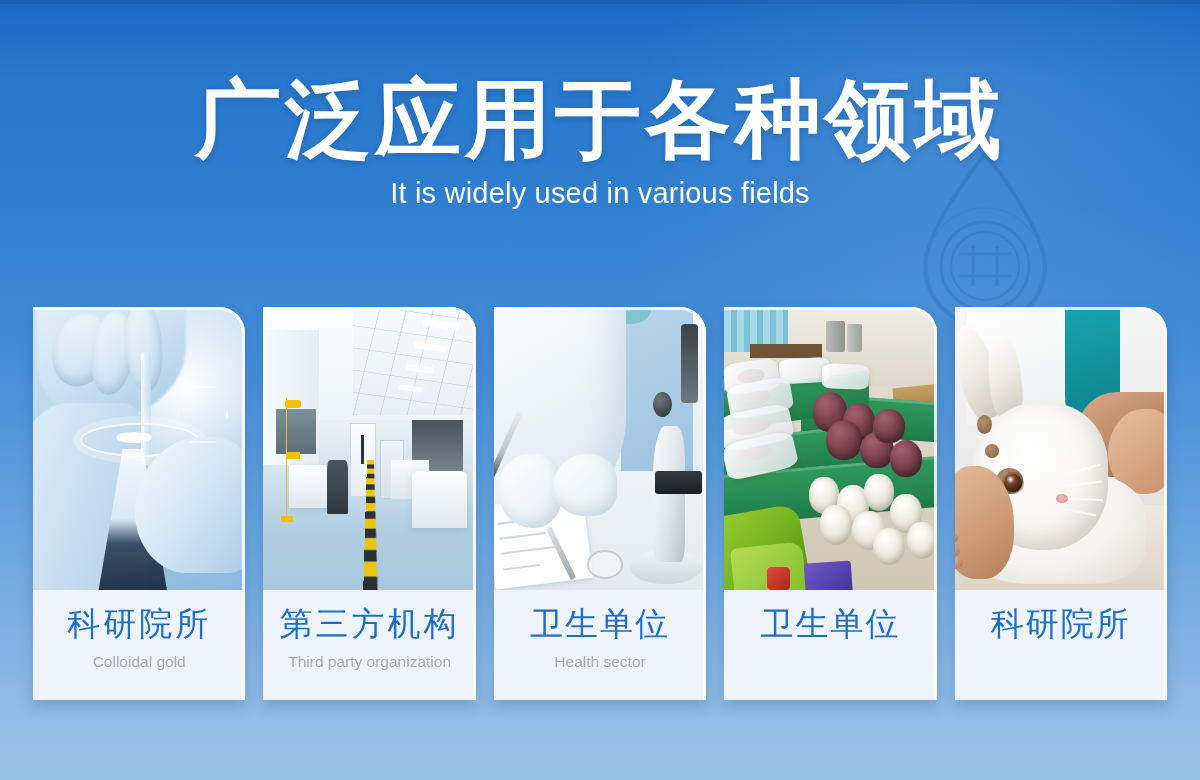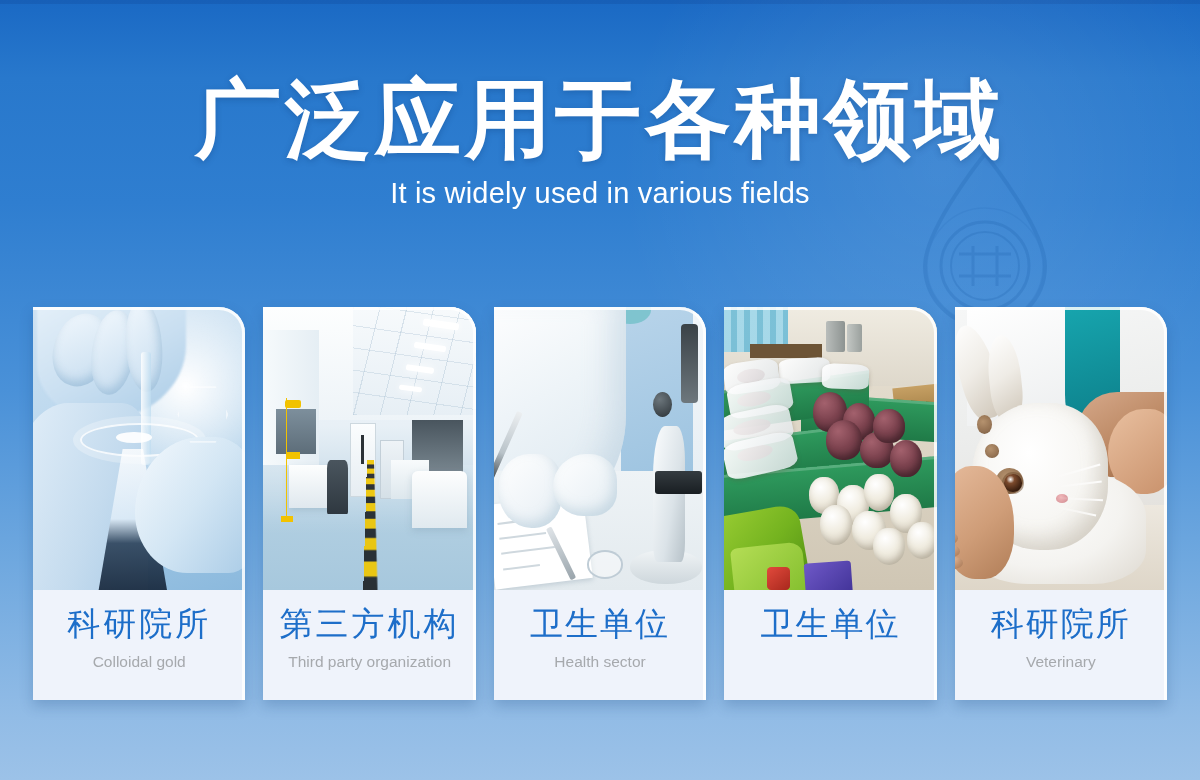--- a/index.html
+++ b/index.html
@@ -730,18 +730,17 @@
           </div>
           <div class="hand">
             <div class="fing fi1"></div>
               <div class="fing fi2"></div>
               <div class="fing fi3"></div>
           </div>
         </div>
       </div>
       <div class="card-caption">
         <div class="cn">科研院所</div>
-        <div class="en">Veterinary</div>
       </div>
     </div>
 
   </div>
 </div>
 
 </body></html>

